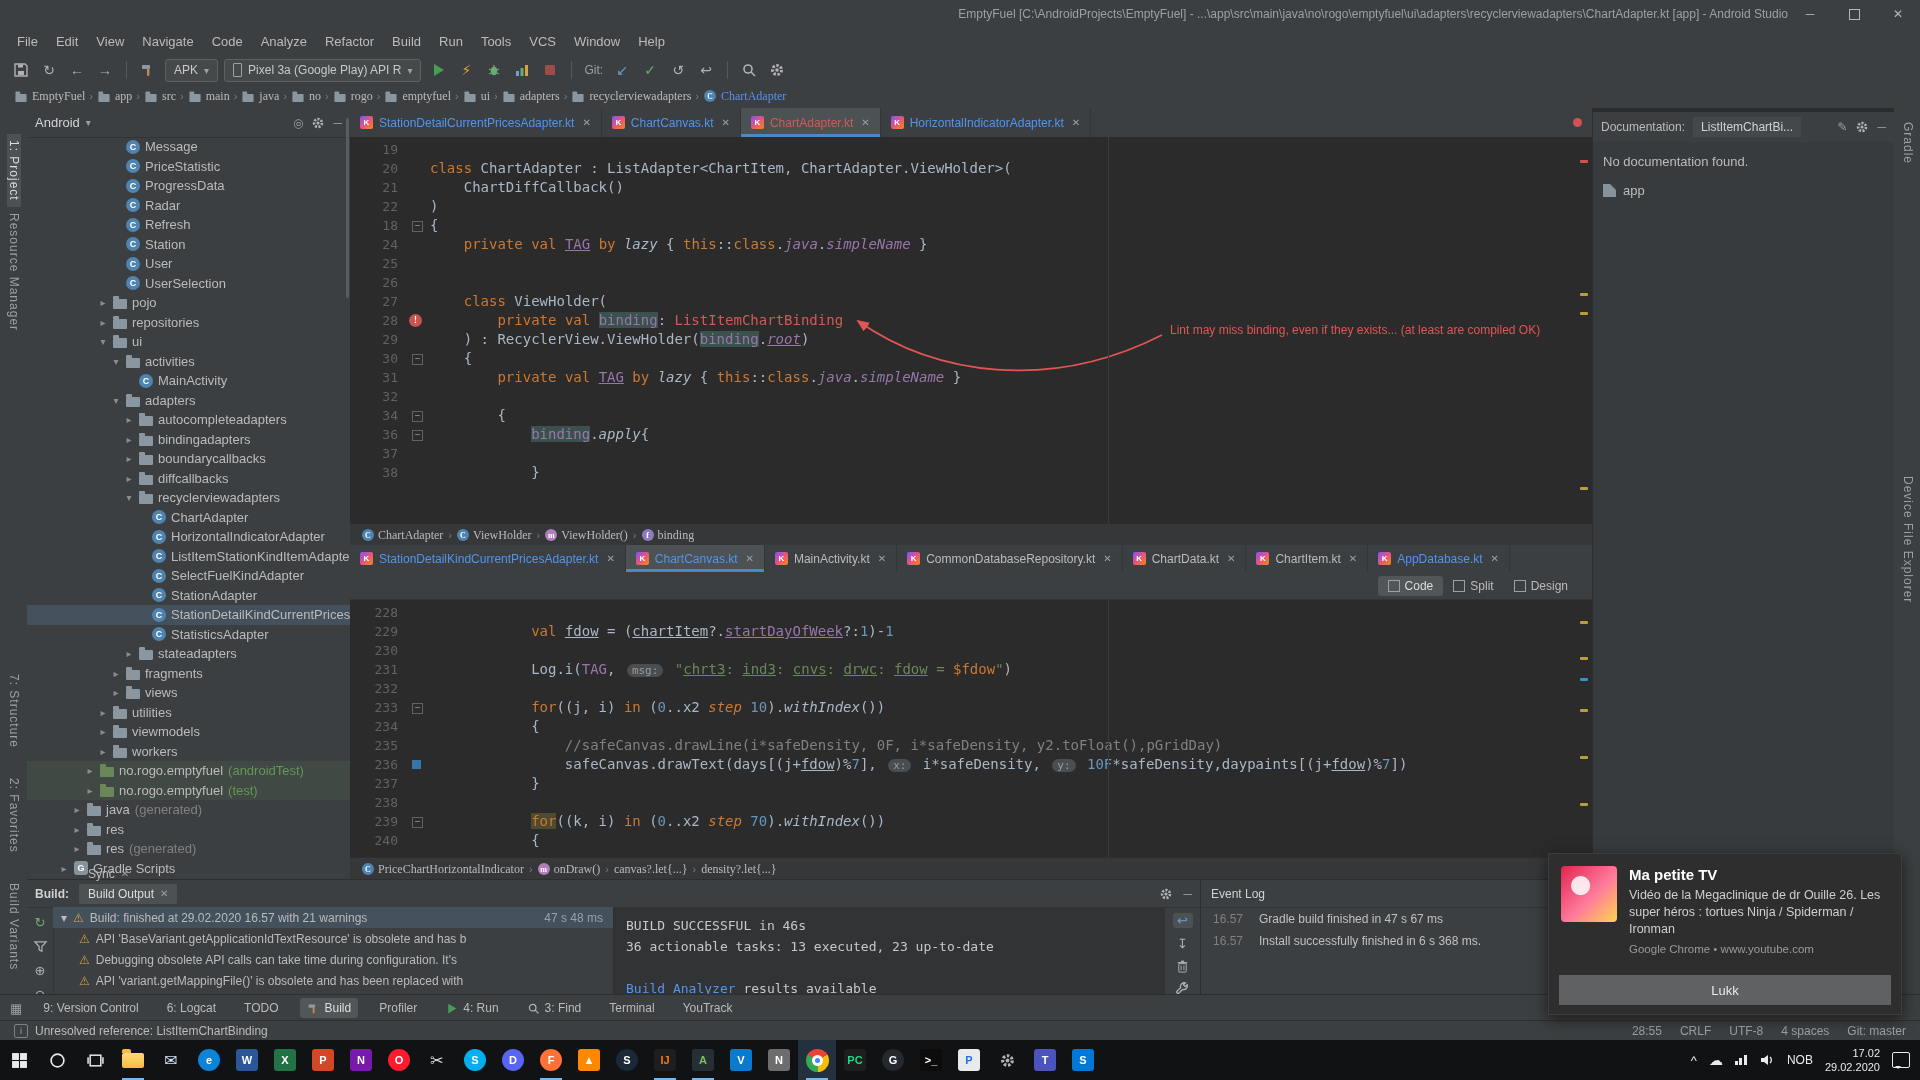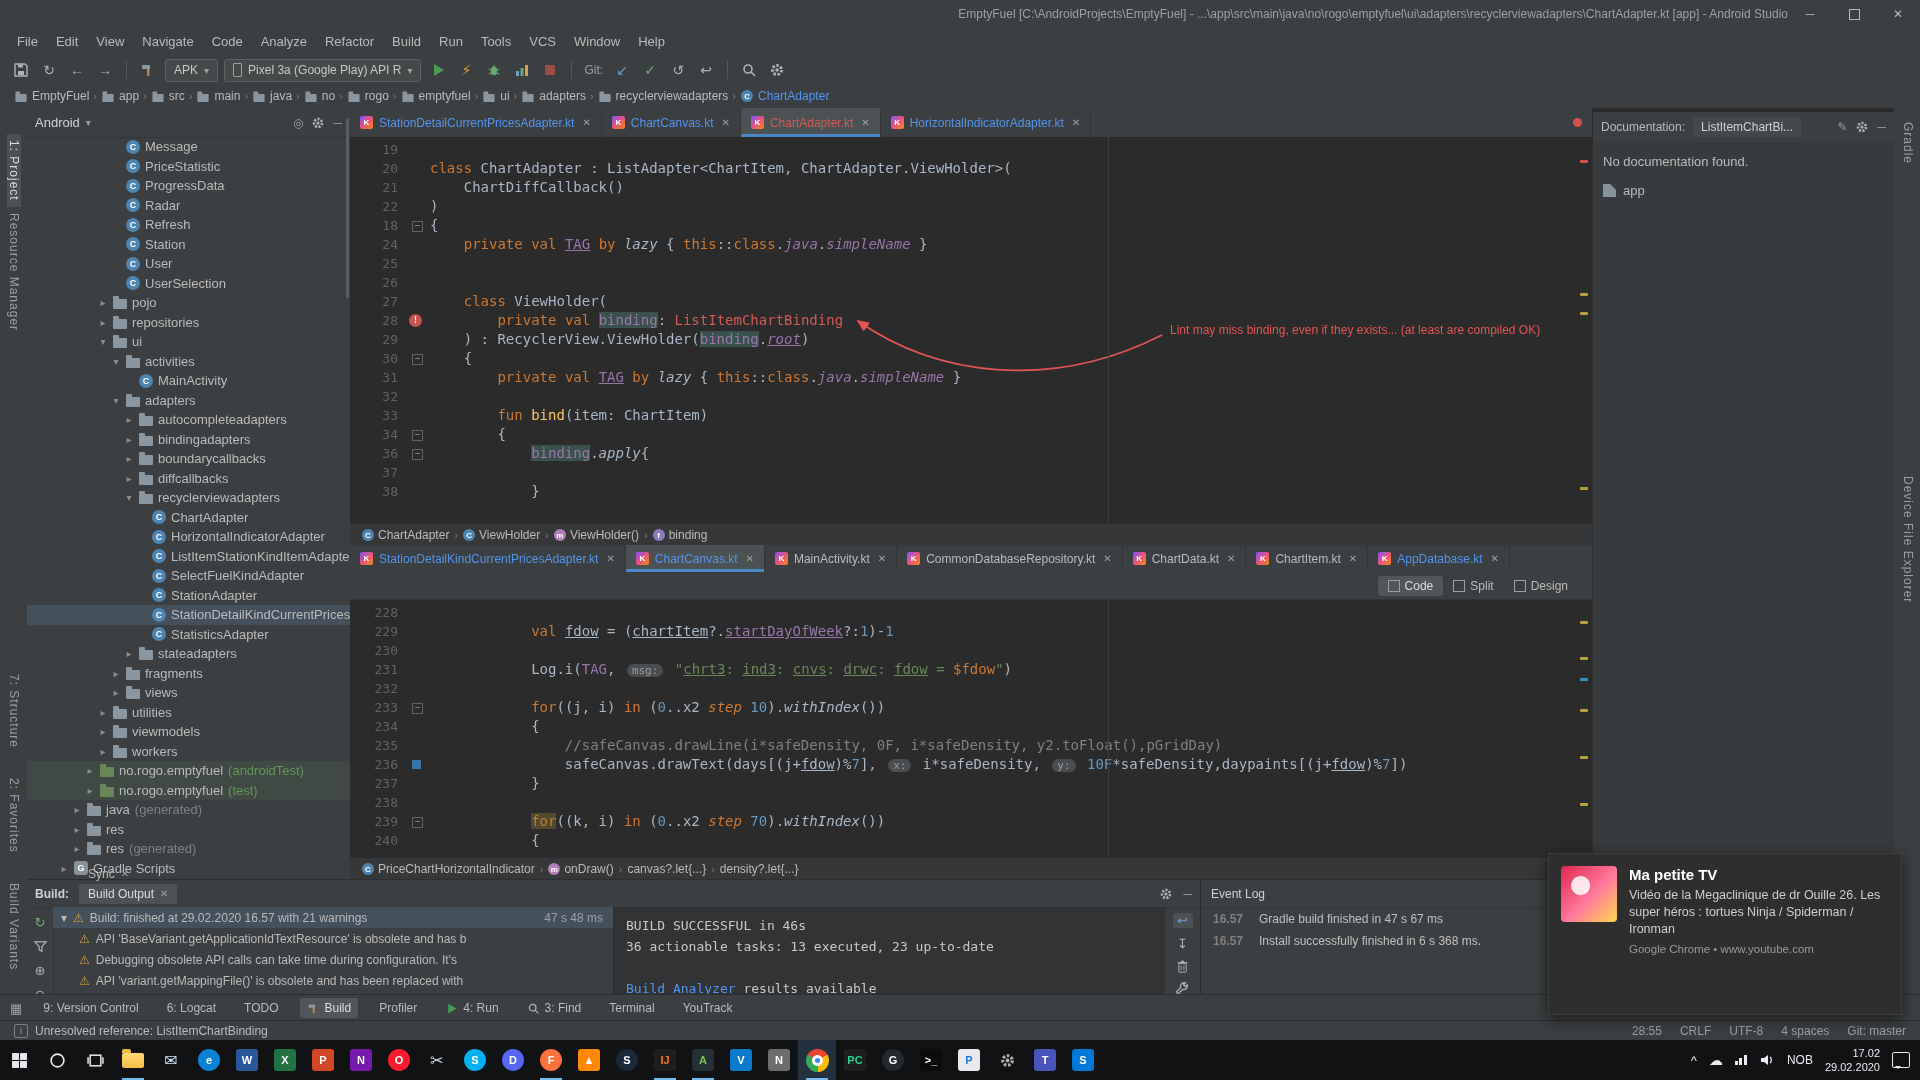--- a/index.html
+++ b/index.html
@@ -20,21 +20,21 @@
   #main-toolbar{left:0;top:56px;width:1920px;height:28px;background:#3c3f41;display:flex;align-items:center;gap:6px;padding-left:10px;border-bottom:1px solid #323436;}
   .tbtn{width:22px;height:22px;display:flex;align-items:center;justify-content:center;font-size:14px;}
   .tsep{width:1px;height:18px;background:#55585a;margin:0 4px;}
   .tselect{height:21px;display:flex;align-items:center;gap:6px;padding:0 8px;border:1px solid #5e6162;border-radius:3px;background:#45494a;font-size:12px;color:#c6c8ca;}
   .caret{font-size:10px;color:#9da0a3;}
   .phone-glyph{width:7px;height:12px;border:1px solid #9da0a3;border-radius:1px;}
   .tlabel{font-size:12px;color:#9da0a3;margin:0 2px;}
   
   #navbar{left:0;top:84px;width:1920px;height:24px;background:#3c3f41;display:flex;align-items:center;gap:4px;padding-left:14px;font-size:12px;border-bottom:1px solid #2c2e2f;}
   .nb-sep{color:#7a7d80;font-size:11px;}
-  .nb-item{display:flex;align-items:center;gap:4px;color:#bbbbbb;}
+  .nb-item{display:flex;align-items:center;gap:4px;color:#bbbbbb;font-family:Liberation Serif, serif;}
   .nb-file{color:#5394ec;}
   
   #left-stripe{left:0;top:108px;width:27px;height:886px;background:#3c3f41;border-right:1px solid #2c2e2f;display:flex;flex-direction:column;align-items:center;}
   #right-stripe{left:1893px;top:108px;width:27px;height:886px;background:#3c3f41;border-left:1px solid #2c2e2f;display:flex;flex-direction:column;align-items:center;}
   .vlabel{writing-mode:vertical-rl;color:#9da0a3;font-size:12px;letter-spacing:1px;padding:6px 0;}
   .vlabel.active{background:#4c5254;color:#dadcde;}
   
   #project-panel{left:27px;top:108px;width:323px;height:771px;background:#3c3f41;border-right:1px solid #2c2e2f;}
   .panel-head{height:29px;display:flex;align-items:center;gap:6px;padding:0 8px;border-bottom:1px solid #323436;}
   .panel-title{color:#d0d2d4;font-size:13px;}
@@ -119,21 +119,21 @@
   #build-console{position:absolute;left:586px;top:27px;bottom:0;width:552px;background:#313335;border-left:1px solid #2c2e2f;padding:8px 0 0 12px;font-family:"DejaVu Sans Mono","Liberation Mono",monospace;font-size:13px;overflow:hidden;box-sizing:border-box;}
   .conline{height:21px;line-height:21px;white-space:pre;color:#c8c8c8;}
   .conline .link{color:#5394ec;text-decoration:underline;}
   #console-icons{position:absolute;right:0;top:27px;bottom:0;width:35px;display:flex;flex-direction:column;align-items:center;gap:8px;padding-top:6px;border-left:1px solid #323436;}
   .cicon{width:20px;height:20px;display:flex;align-items:center;justify-content:center;color:#afb1b3;font-size:13px;border-radius:3px;}
   .cicon.active{background:#4c5254;color:#6a9fd8;}
   
   #event-panel{left:1200px;top:879px;width:693px;height:115px;background:#3c3f41;border-top:1px solid #2c2e2f;border-left:1px solid #2c2e2f;}
   .ev-head{height:27px;display:flex;align-items:center;padding:0 10px;border-bottom:1px solid #323436;font-size:12px;color:#d0d2d4;}
   .ev-entry{display:flex;gap:10px;padding:4px 12px;font-size:12px;}
-  .ev-time{color:#808080;width:36px;flex:none;font-weight:bold;}
+  .ev-time{color:#808080;width:36px;flex:none;}
   .ev-text{color:#c0c0c0;}
   
   #toolwindow-bar{left:0;top:994px;width:1920px;height:26px;background:#3c3f41;border-top:1px solid #2c2e2f;display:flex;align-items:center;gap:14px;padding-left:10px;}
   .tw-item{display:flex;align-items:center;gap:5px;font-size:12px;color:#bbbbbb;padding:3px 7px;}
   .tw-item.active{background:#515658;border-radius:3px;color:#dddddd;}
   #statusbar{left:0;top:1020px;width:1920px;height:20px;background:#3c3f41;border-top:1px solid #2c2e2f;display:flex;align-items:center;font-size:12px;color:#9da0a3;padding:0 14px;box-sizing:border-box;}
   #status-msg{display:flex;align-items:center;gap:7px;color:#bbbbbb;}
   .status-ic{width:12px;height:12px;border-radius:2px;border:1px solid #808080;font-size:9px;line-height:12px;text-align:center;color:#9da0a3;}
   #status-right{margin-left:auto;display:flex;gap:18px;align-items:center;}
   
@@ -713,25 +713,20 @@
             <span class="ln">31</span>
             <span class="gcol"></span>
             <span class="ct"><span class="tok tk-d">        </span><span class="tok tk-k">private</span><span class="tok tk-d"> </span><span class="tok tk-k">val</span><span class="tok tk-d"> </span><span class="tok tk-p u">TAG</span><span class="tok tk-d"> </span><span class="tok tk-k">by</span><span class="tok tk-d"> </span><span class="tok tk-d it">lazy</span><span class="tok tk-d"> { </span><span class="tok tk-k">this</span><span class="tok tk-d">::</span><span class="tok tk-k">class</span><span class="tok tk-d">.</span><span class="tok tk-p it">java</span><span class="tok tk-d">.</span><span class="tok tk-p it">simpleName</span><span class="tok tk-d"> }</span></span>
           </div>
           <div class="cl">
             <span class="ln">32</span>
             <span class="gcol"></span>
             <span class="ct"></span>
           </div>
           <div class="cl">
-            <span class="ln">33</span>
-            <span class="gcol"></span>
-            <span class="ct"><span class="tok tk-d">        </span><span class="tok tk-k">fun</span><span class="tok tk-d"> </span><span class="tok tk-f">bind</span><span class="tok tk-d">(item: ChartItem)</span></span>
-          </div>
-          <div class="cl">
             <span class="ln">34</span>
             <span class="gcol">
               <span class="fbox">−</span>
             </span>
             <span class="ct"><span class="tok tk-d">        {</span></span>
           </div>
           <div class="cl">
             <span class="ln">36</span>
             <span class="gcol">
               <span class="fbox">−</span>
@@ -1110,20 +1105,21 @@
 
   <div id="toast" class="abs">
     <div class="toast-body">
       <div class="thumb"></div>
       <div>
         <div class="toast-title">Ma petite TV</div>
         <div class="toast-text">Vidéo de la Megaclinique de dr Ouille 26. Les super héros : tortues Ninja / Spiderman / Ironman</div>
         <div class="toast-src">Google Chrome • www.youtube.com</div>
       </div>
     </div>
+    <div id="toast-btn">Lukk</div>
   </div>
 
   <div id="taskbar" class="abs">
     <div id="tb-icons" style="display:flex;">
         <div class="tb-cell">
           <svg width="17" height="17" class="ic">
             <use href="#sym-windows"></use>
           </svg>
         </div>
         <div class="tb-cell">

